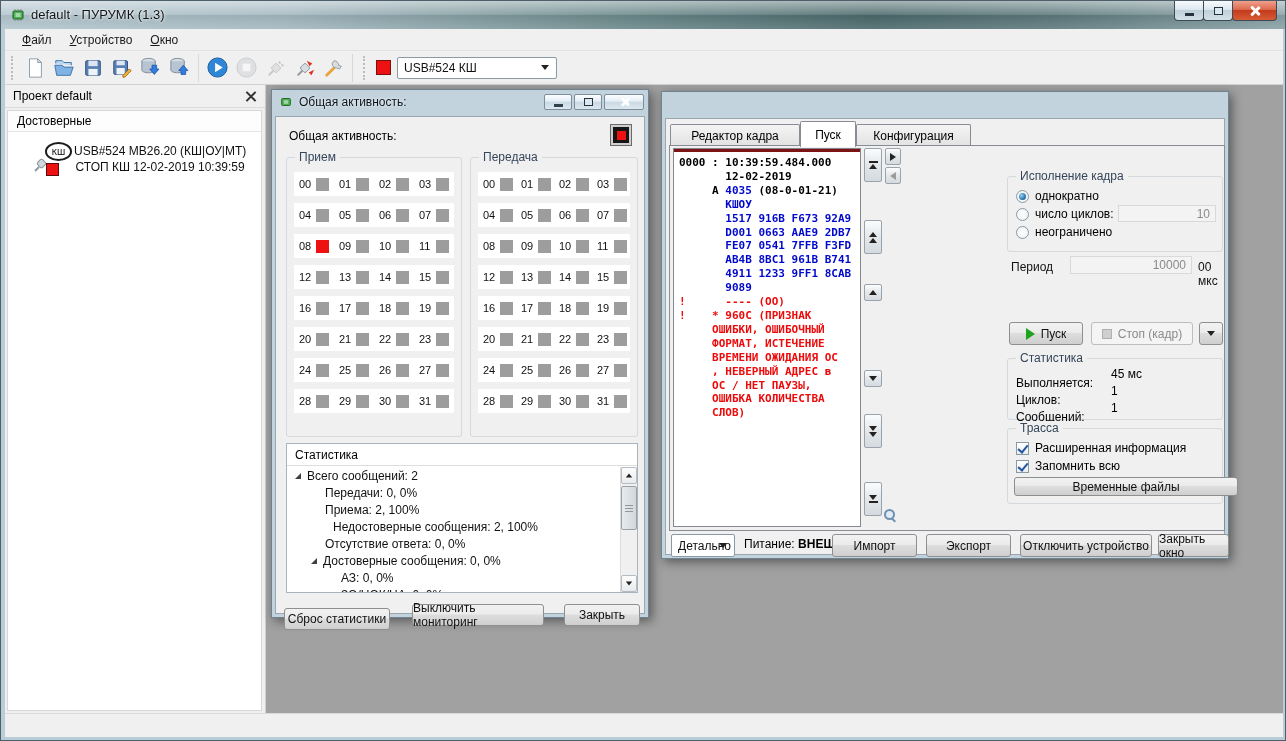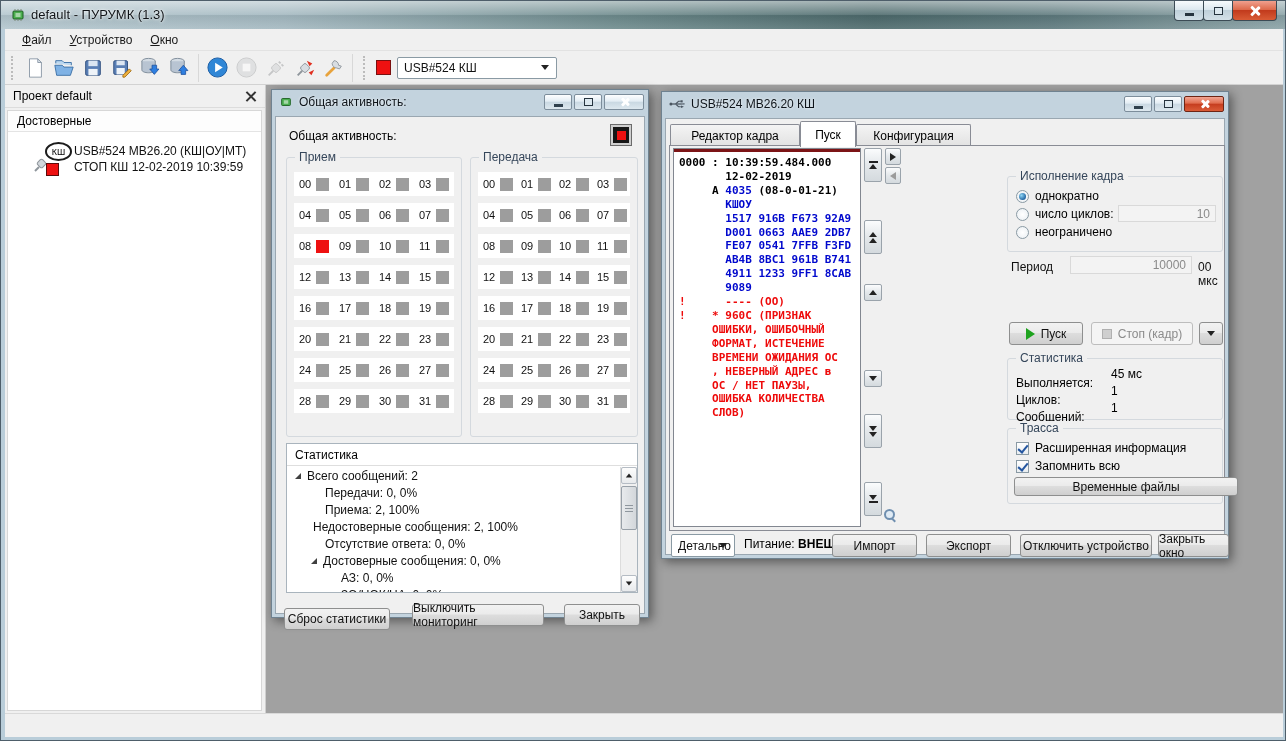--- a/index.html
+++ b/index.html
@@ -54,21 +54,21 @@
   .pp-close { margin-left:auto; width:12px; height:12px; position:relative; }
   .pp-close::before,.pp-close::after { content:""; position:absolute; left:5px; top:0; width:2px; height:13px; background:#333; }
   .pp-close::before{transform:rotate(45deg);} .pp-close::after{transform:rotate(-45deg);}
   .pp-body { position:absolute; left:2px; top:25px; right:3px; bottom:2px; background:#fff; border:1px solid #d7d7d7; }
   .pp-sect { height:21px; display:flex; align-items:center; padding:0 9px; font-size:12px; border-bottom:1px solid #e4e4e4; background:#fdfdfd; }
   .tree-item { display:flex; align-items:flex-start; padding:10px 4px 0 26px; }
   .dev-icon { position:relative; width:40px; height:34px; flex:0 0 40px; }
   .bubble { position:absolute; right:2px; top:0; width:27px; height:19px; border:2px solid #1c1c1c; border-radius:50%;
     background:#fff; font-size:9px; display:flex; align-items:center; justify-content:center; }
   .redsq { position:absolute; left:12px; bottom:0; width:13px; height:13px; background:#ee1111; border:1px solid #5d0a0a; }
-  .dev-lines { font-size:12px; line-height:16px; color:#111; padding-top:1px; }
+  .dev-lines { font-size:12px; line-height:16px; color:#111; padding-top:1px;text-align:center; }
   .mdi { position:absolute; left:265px; top:84px; width:1017px; height:628px; background:#a1a1a1; }
   .statusbar { position:absolute; left:4px; top:712px; width:1278px; height:24px; background:#f0f0f0; border-top:1px solid #d9d9d9; }
 
   
   .cwin { position:absolute; background:#c3d3de; border:1px solid #6f8290; box-shadow:3px 3px 10px rgba(0,0,0,.45); }
   .cwin-title { height:24px; display:flex; align-items:center; padding:0 4px 0 7px; font-size:12px; color:#0e141a;
     text-shadow:0 0 3px rgba(255,255,255,.9); }
   .cwin-title .ttl { margin-left:6px; }
   .cwin-controls { margin-left:auto; display:flex; gap:2px; }
   .cwbtn { width:28px; height:16px; border:1px solid #7c8d9b; border-radius:2px; display:flex; align-items:center; justify-content:center;
@@ -622,21 +622,21 @@
             <div class="st-row" style="padding-left: 8px;">
               <span class="exp"></span>
               <span>Всего сообщений: 2</span>
             </div>
             <div class="st-row" style="padding-left: 38px;">
               <span>Передачи: 0, 0%</span>
             </div>
             <div class="st-row" style="padding-left: 38px;">
               <span>Приема: 2, 100%</span>
             </div>
-            <div class="st-row" style="padding-left: 26px;">
+            <div class="st-row" style="padding-left: 46px;">
               <span>Недостоверные сообщения: 2, 100%</span>
             </div>
             <div class="st-row" style="padding-left: 38px;">
               <span>Отсутствие ответа: 0, 0%</span>
             </div>
             <div class="st-row" style="padding-left: 24px;">
               <span class="exp"></span>
               <span>Достоверные сообщения: 0, 0%</span>
             </div>
             <div class="st-row" style="padding-left: 54px;">
@@ -662,42 +662,20 @@
       </div>
       <div class="aw-buttons" id="aw-buttons">
           <div class="w7btn" style="left: 8px; top: 4px; width: 106px; height: 22px;">Сброс статистики</div>
           <div class="w7btn" style="left: 136px; top: 0px; width: 132px; height: 22px;">Выключить мониторинг</div>
           <div class="w7btn" style="left: 288px; top: 0px; width: 76px; height: 22px;">Закрыть</div>
         </div>
     </div>
   </div>
 
   <div class="cwin" id="dw">
-    <div class="cwin-title">
-      <svg width="16" height="14" viewBox="0 0 18 14">
-        <circle cx="2.2" cy="7" r="1.7" fill="#4a5560"></circle>
-        <path d="M3.5 7h11" stroke="#4a5560" stroke-width="1.4"></path>
-        <path d="M7.5 7l3.2-3h2.6M7.5 7l3.2 3h2.6" stroke="#4a5560" stroke-width="1.2" fill="none"></path>
-        <rect x="13" y="2.8" width="2.4" height="2.4" fill="#4a5560"></rect>
-        <path d="M13.5 8.6l3.3 1.4-3.3 1.4z" fill="#4a5560"></path>
-        <path d="M14.5 7l3-0.01" stroke="#4a5560" stroke-width="1.4"></path>
-      </svg>
-      <span class="ttl">USB#524 МВ26.20 КШ</span>
-      <div class="cwin-controls">
-        <div class="cwbtn">
-            <span class="g-min" style="background:#30414e"></span>
-          </div>
-        <div class="cwbtn">
-            <span class="g-restore" style="border-color:#30414e"></span>
-          </div>
-        <div class="cwbtn close red">
-            <span class="g-close"></span>
-          </div>
-      </div>
-    </div>
     <div class="cwin-body">
       <div class="tabs" id="dw-tabs">
           <div class="tab" style="left: 1px; width: 130px;">Редактор кадра</div>
           <div class="tab active" style="left: 131px; width: 56px;">Пуск</div>
           <div class="tab" style="left: 187px; width: 115px;">Конфигурация</div>
         </div>
 
       <div class="tabpanel">
 
         <div class="logbox">

